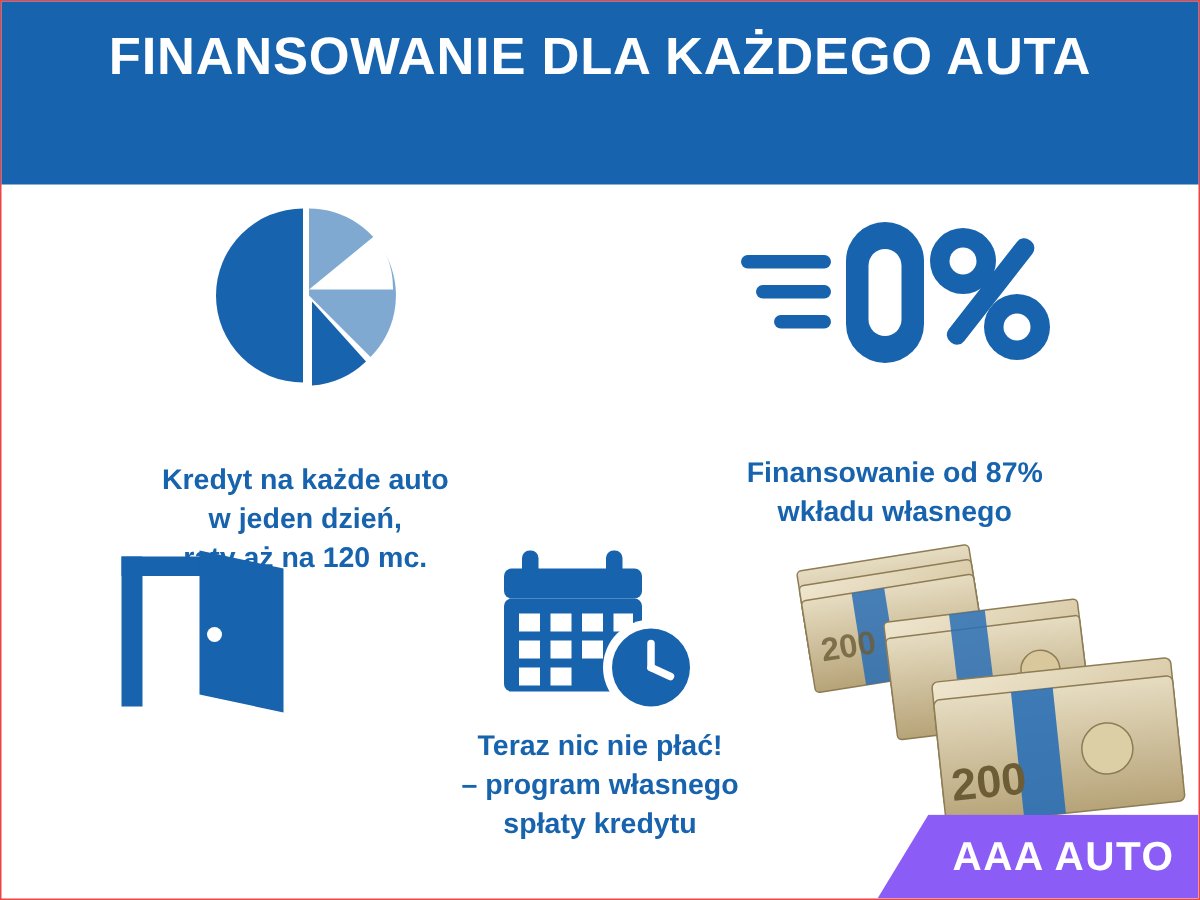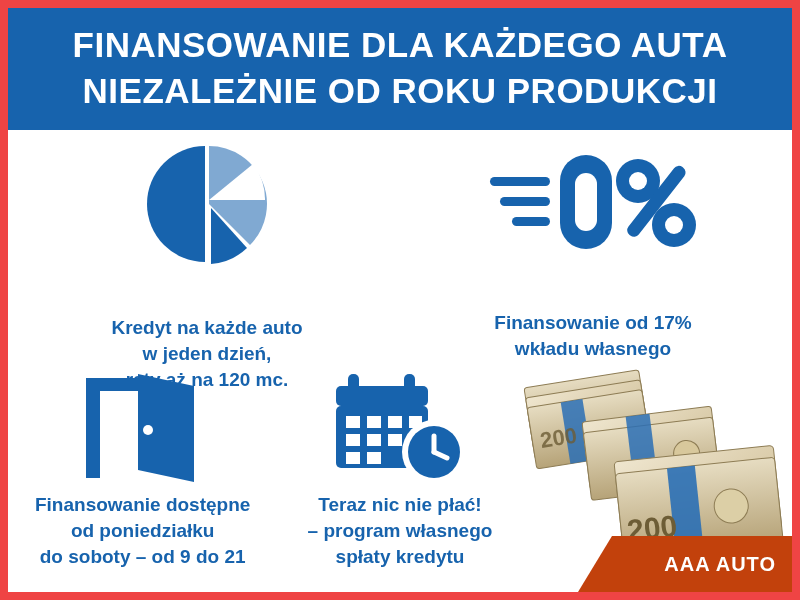--- a/index.html
+++ b/index.html
@@ -6,21 +6,21 @@
   html, body {
     width: 800px; height: 600px;
     font-family: "Liberation Sans", sans-serif;
     background: #ffffff;
     overflow: hidden;
   }
   #poster {
     position: relative;
     width: 800px; height: 600px;
     background: #ffffff;
-    border: 8px solid #ef4444;
+    border: 1px solid #ef4444;
   }
   
   .header {
     background: #1763ad;
     color: #ffffff;
     text-align: center;
     padding: 14px 10px 16px 10px;
     height: 122px;
   }
   .header .line {
@@ -71,41 +71,40 @@
     width: 268px;
     height: 210px;
   }
   
   .logo {
     position: absolute;
     right: 0px;
     bottom: 0px;
     width: 214px;
     height: 56px;
-    background: #c2410c;
+    background: #8b5cf6;
     color: #ffffff;
     display: flex;
     align-items: center;
     justify-content: flex-end;
     padding-right: 16px;
     font-weight: bold;
-    font-size: 20px;
+    font-size: 27px;
     letter-spacing: 1px;
     clip-path: polygon(34px 0, 100% 0, 100% 100%, 0 100%);
   }
   .logo .aaa { font-style: normal; }
 </style>
 </head>
 <body>
 
 <div id="poster">
 
   <div class="header">
     <div class="line">FINANSOWANIE DLA KAŻDEGO AUTA</div>
-    <div class="line">NIEZALEŻNIE OD ROKU PRODUKCJI</div>
   </div>
 
   <div class="grid">
 
     <div class="row row1">
 
       <div class="cell">
         <div class="iconbox">
           <svg width="140" height="125" viewBox="0 0 140 125">
             <path d="M68 62 L68 4 A58 58 0 0 0 10 62 A58 58 0 0 0 68 120 L68 62 Z" fill="#1763ad"></path>
@@ -129,43 +128,40 @@
               <rect x="72" y="8" width="52" height="94" rx="26"></rect>
               <rect x="87" y="26" width="22" height="58" rx="11" fill="#ffffff"></rect>
               <circle cx="150" cy="34" r="22"></circle>
               <circle cx="150" cy="34" r="9" fill="#ffffff"></circle>
               <circle cx="186" cy="78" r="22"></circle>
               <circle cx="186" cy="78" r="9" fill="#ffffff"></circle>
               <rect x="125" y="48" width="86" height="13" rx="6" transform="rotate(-52 168 54)"></rect>
             </g>
           </svg>
         </div>
-        <div class="caption">Finansowanie od 17%
+        <div class="caption">Finansowanie od 87%
 wkładu własnego</div>
       </div>
 
 
     </div>
 
     <div class="row row2">
 
       <div class="cell">
         <div class="iconbox">
           <svg width="130" height="115" viewBox="0 0 130 115">
             <g fill="#1763ad">
               <rect x="8" y="8" width="14" height="100"></rect>
               <rect x="8" y="8" width="64" height="13"></rect>
               <path d="M60 4 L116 16 L116 112 L60 100 Z"></path>
               <circle cx="70" cy="60" r="5" fill="#ffffff"></circle>
             </g>
           </svg>
         </div>
-        <div class="caption">Finansowanie dostępne
-od poniedziałku
-do soboty – od 9 do 21</div>
       </div>
 
       <div class="cell">
         <div class="iconbox">
           <svg width="140" height="118" viewBox="0 0 140 118">
             <g fill="#1763ad">
               <rect x="18" y="6" width="11" height="22" rx="5"></rect>
               <rect x="74" y="6" width="11" height="22" rx="5"></rect>
               <rect x="6" y="18" width="92" height="20" rx="5"></rect>
               <rect x="6" y="38" width="92" height="62" rx="5"></rect>

